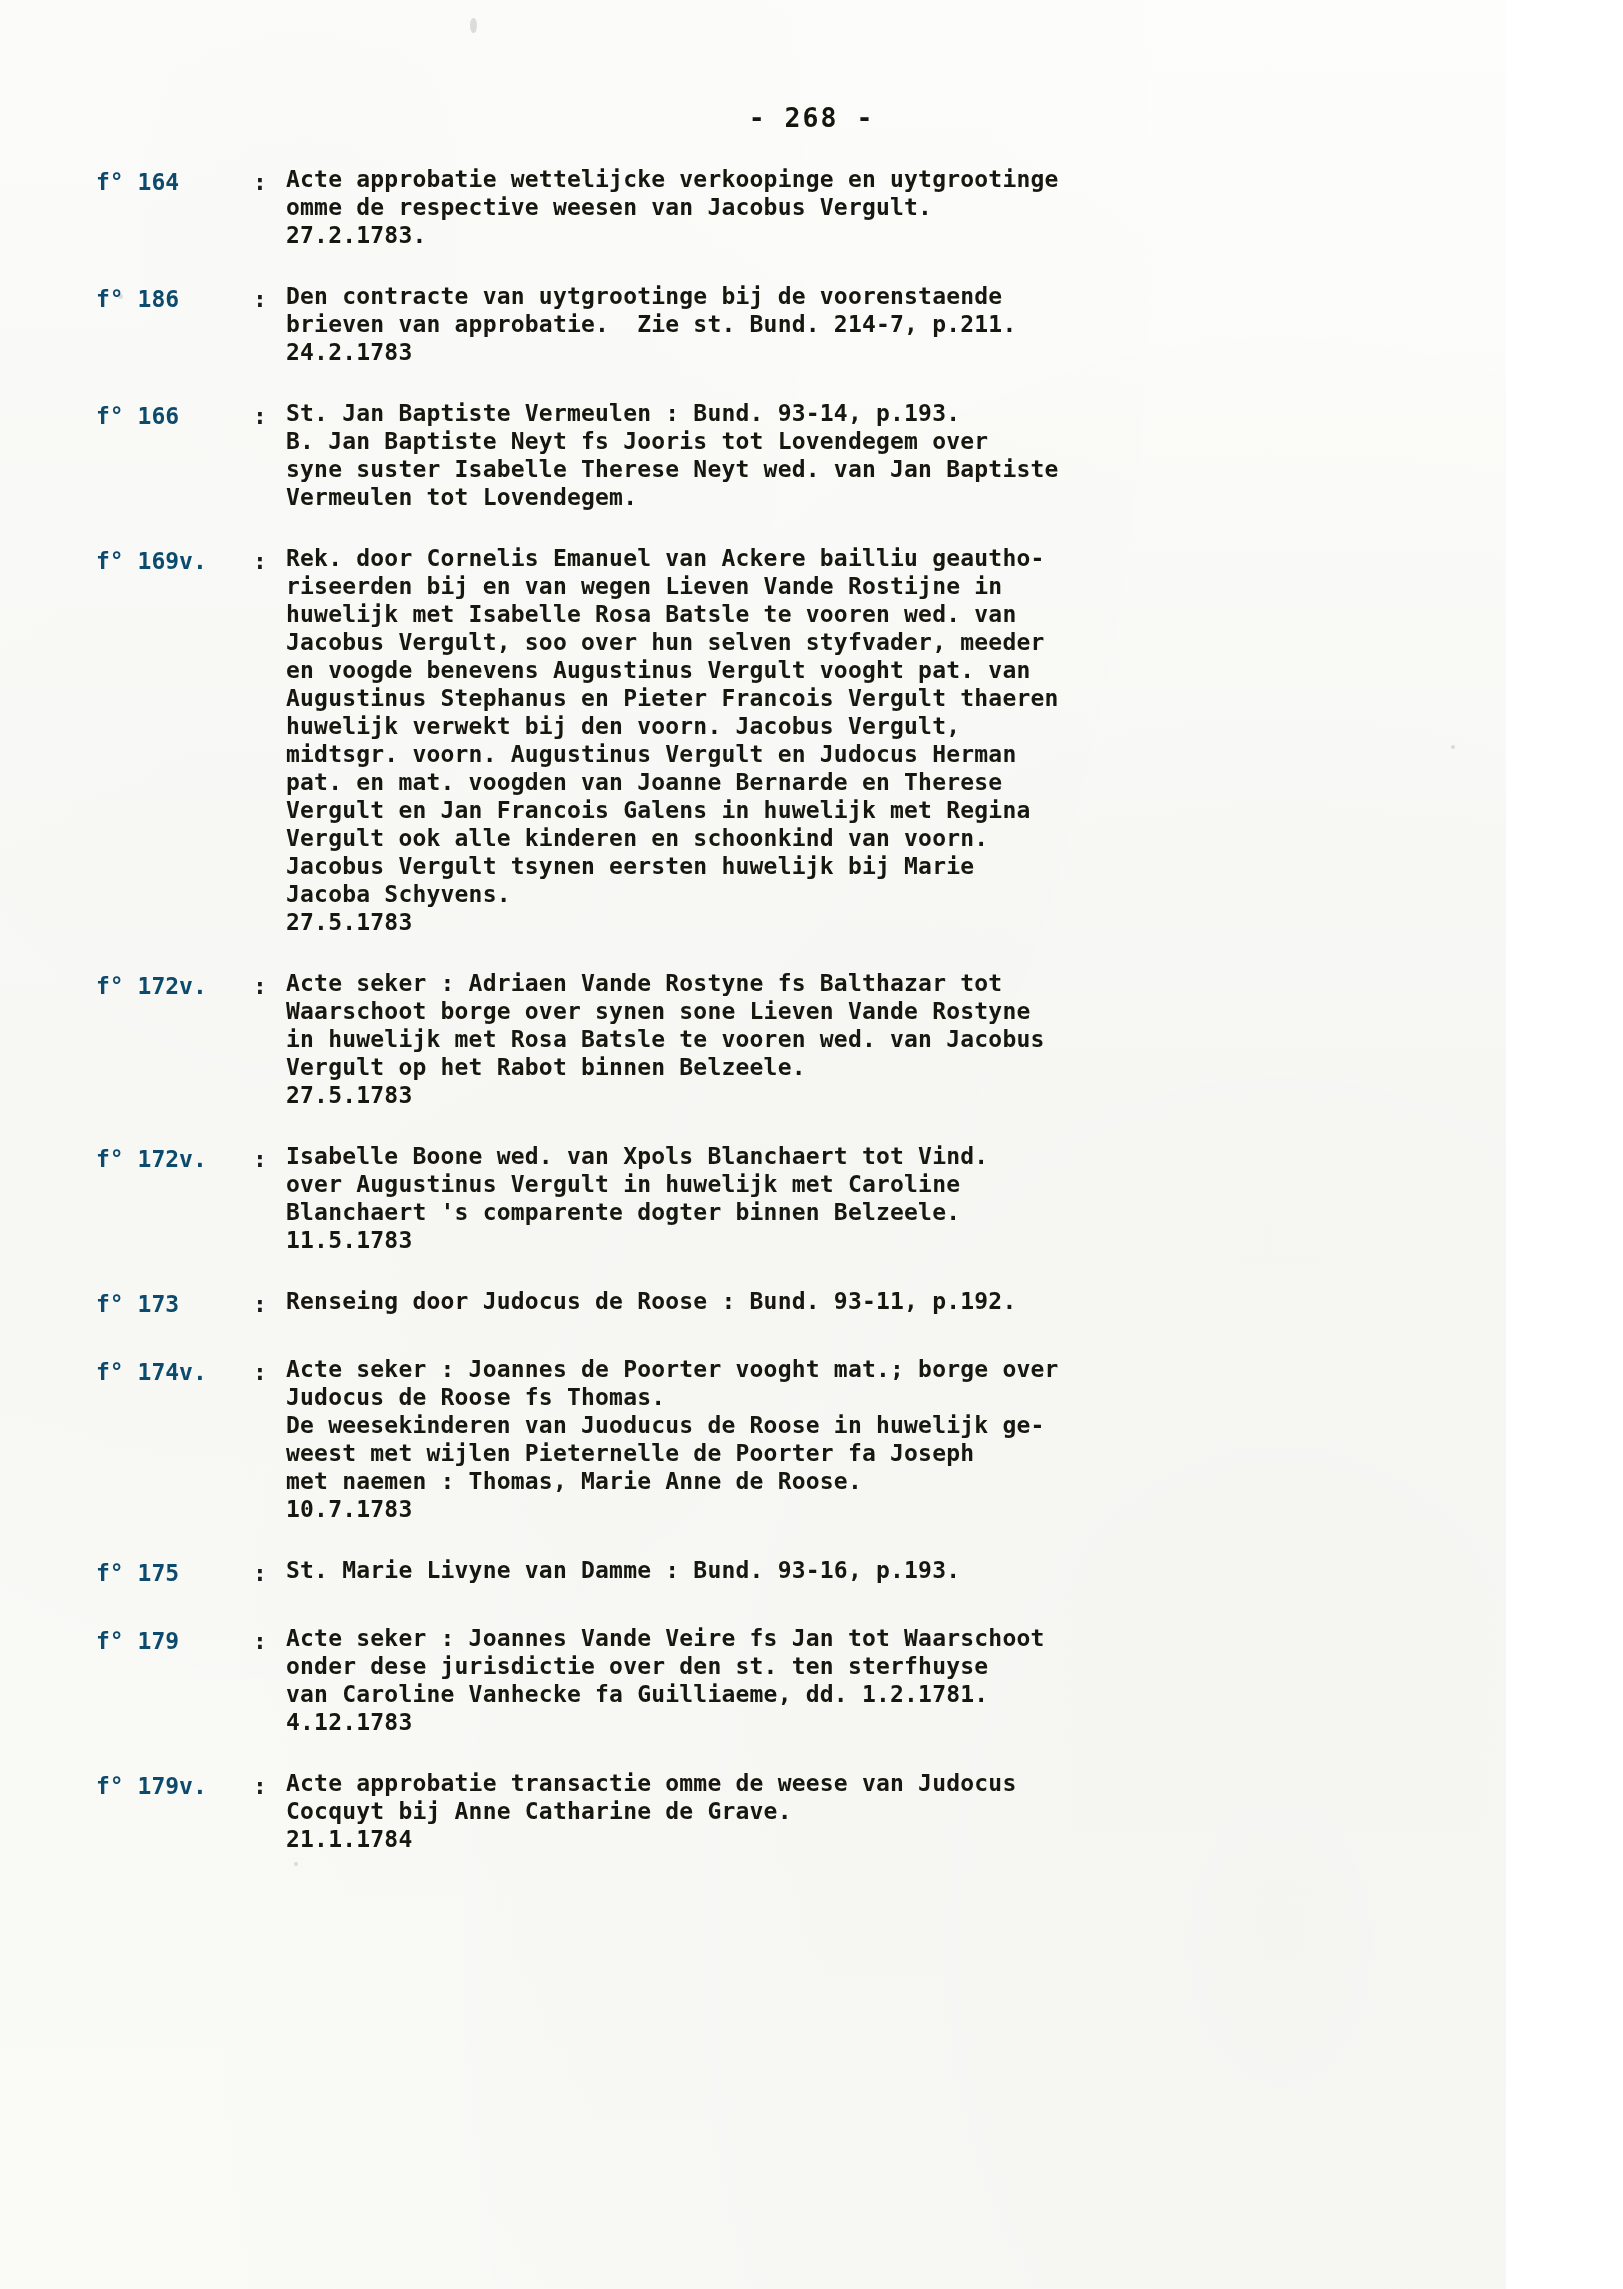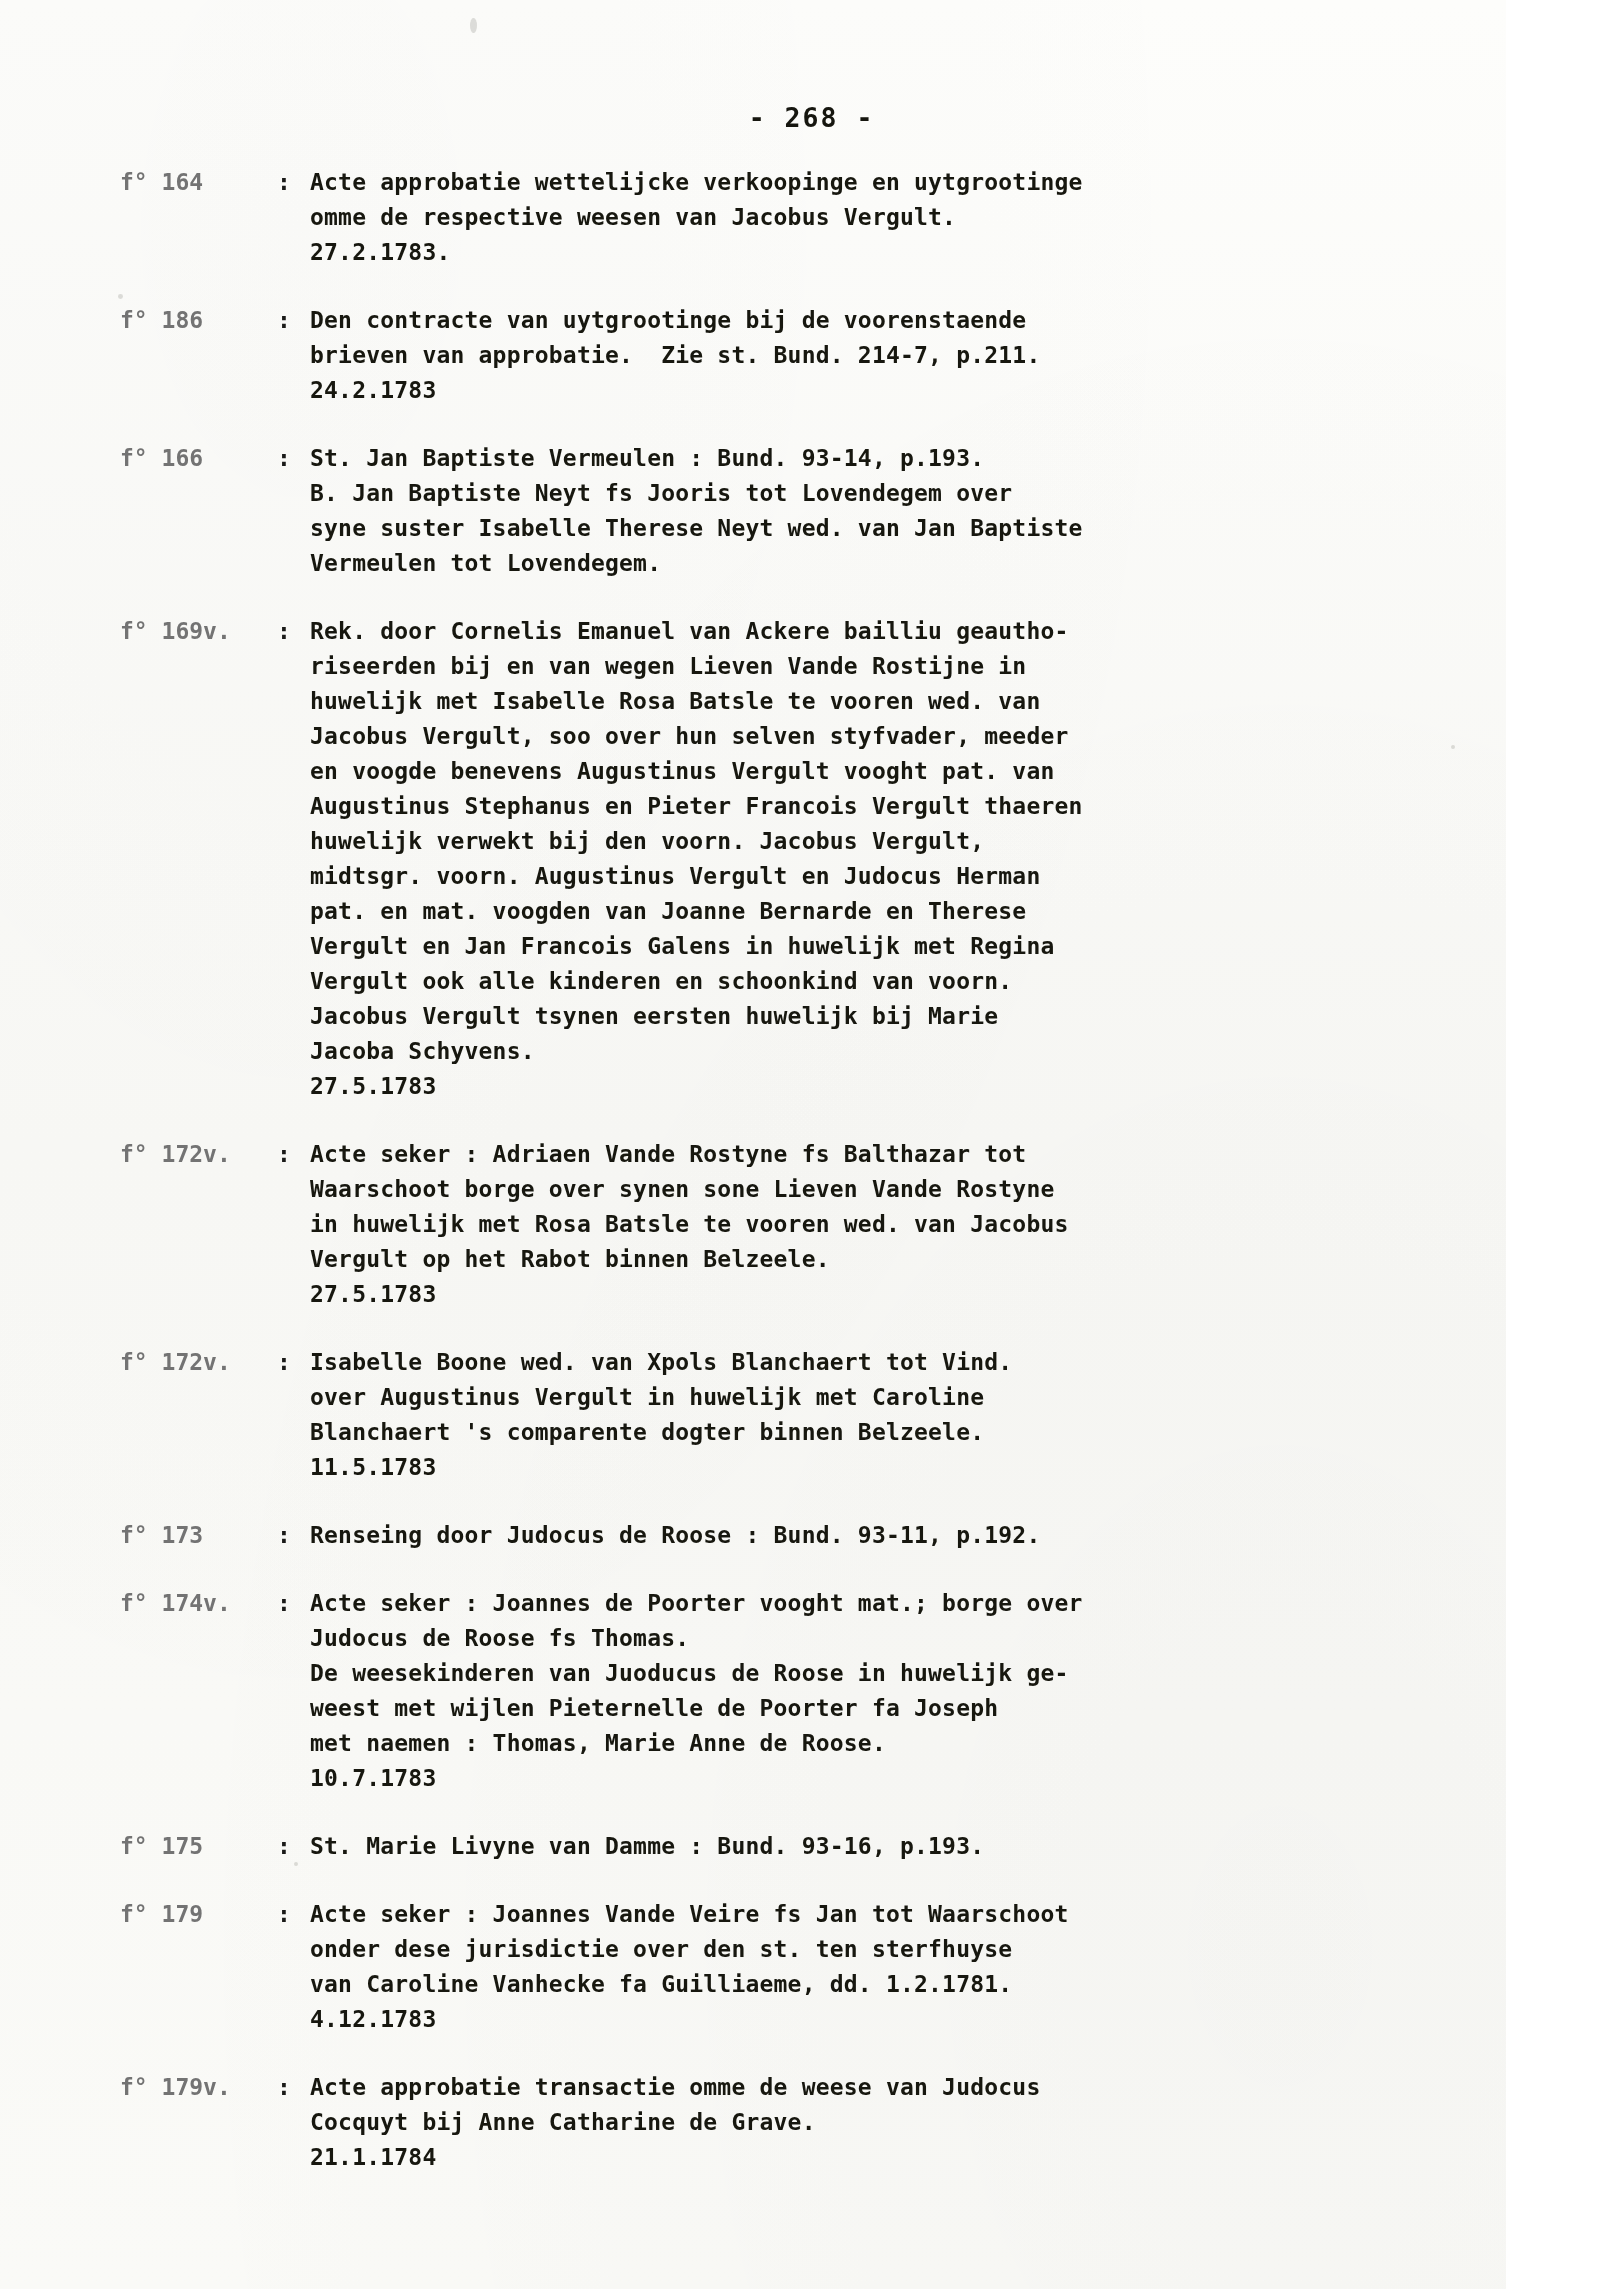--- a/index.html
+++ b/index.html
@@ -51,40 +51,40 @@
   }
   .entry {
     display: flex;
     align-items: flex-start;
     margin-bottom: 33px;
   }
   .entry-folio {
     width: 157px;
     flex: 0 0 157px;
     text-align: left;
-    padding-left: 120px;
+    padding-left: 96px;
     box-sizing: content-box;
     font-size: 23px;
     line-height: 35px;
     white-space: nowrap;
     font-weight: bold;
-    color: #737373;
+    color: #0c4a6e;
   }
   .entry-colon {
     width: 33px;
     flex: 0 0 33px;
     font-size: 23px;
     line-height: 35px;
     text-align: left;
     font-weight: bold;
   }
   .entry-text {
     flex: 1 1 auto;
     font-size: 23px;
-    line-height: 35px;
+    line-height: 28px;
     letter-spacing: 0.2px;
     padding-right: 66px;
     white-space: pre-wrap;
     font-weight: bold;
     color: #17170f;
   }
   
   .speck {
     position: absolute;
     background: rgba(60,60,50,0.16);

